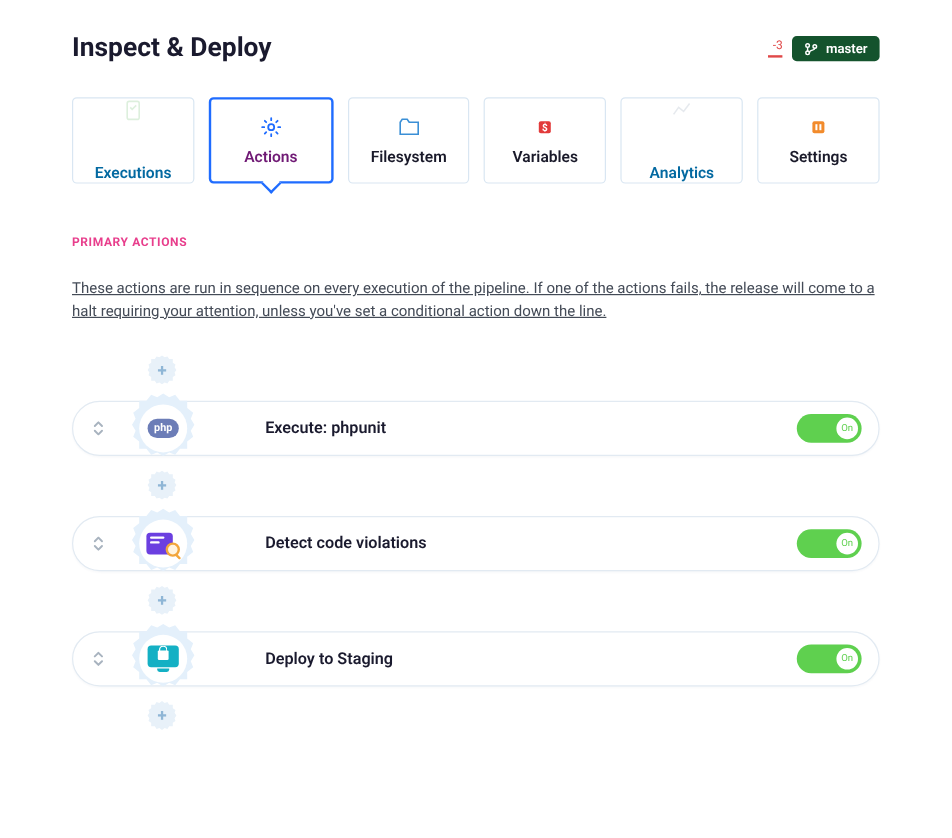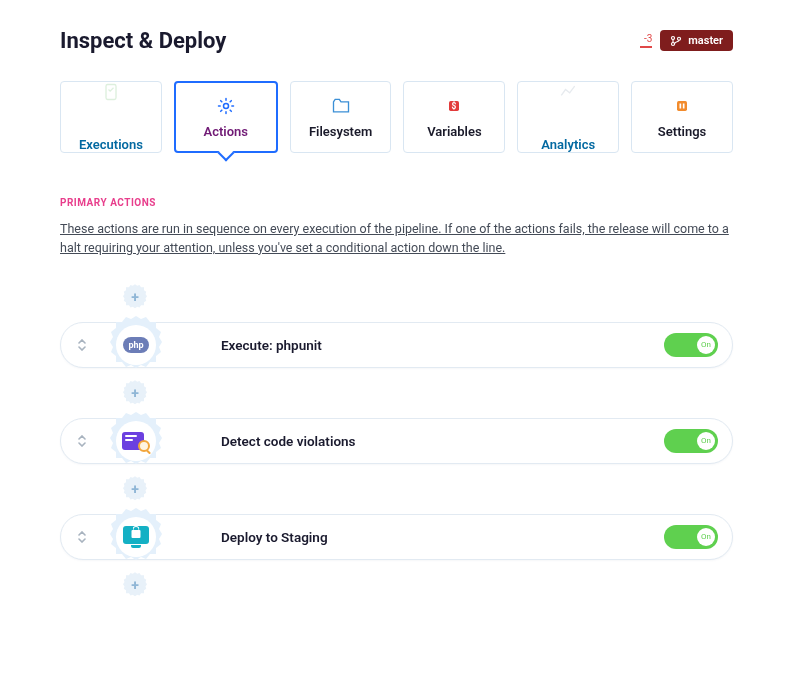--- a/index.html
+++ b/index.html
@@ -39,21 +39,21 @@
   .status-pill .bar {
     width: 12px;
     height: 2px;
     background: #e04848;
     margin-top: 2px;
   }
   .branch-pill {
     display: inline-flex;
     align-items: center;
     gap: 6px;
-    background: #7f1d1d;
+    background: #14532d;
     color: #fff;
     font-size: 11px;
     font-weight: 600;
     padding: 4px 10px;
     border-radius: 4px;
     cursor: pointer;
   }
   .branch-pill svg { width: 12px; height: 12px; }
 
   
@@ -98,21 +98,21 @@
     border-right: 2px solid #1f6cff;
     border-bottom: 2px solid #1f6cff;
   }
 
   
   .section-title {
     font-size: 10px;
     font-weight: 700;
     letter-spacing: .5px;
     color: #e83e8c;
-    margin-bottom: 12px;
+    margin-bottom: 24px;
   }
   .section-desc {
     font-size: 12.5px;
     line-height: 1.5;
     color: #444b57;
     margin-bottom: 24px;
     text-decoration: underline;
   }
 
   

